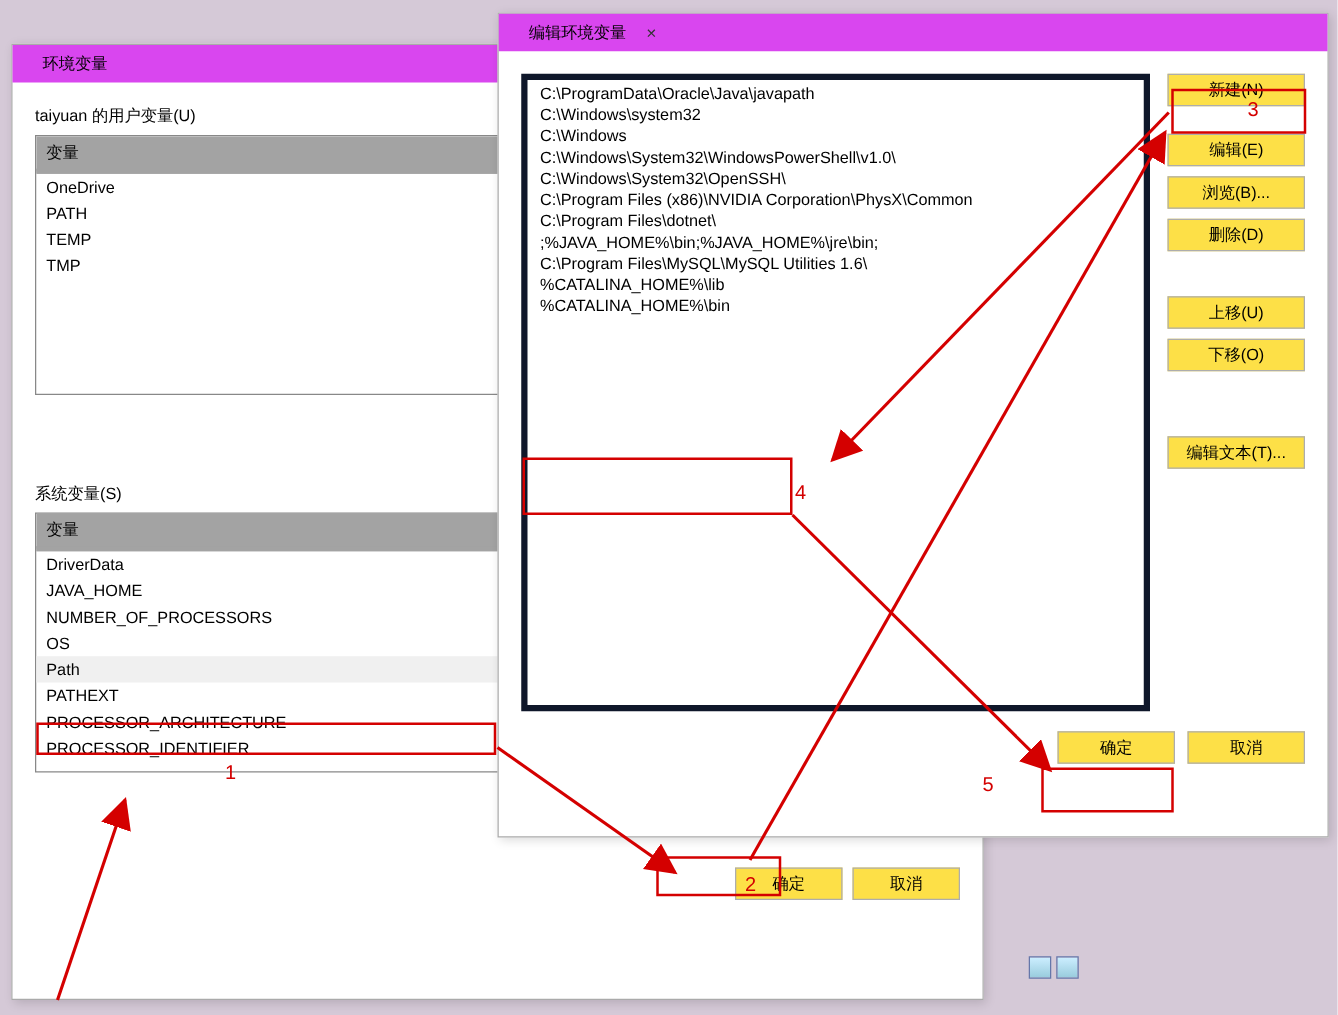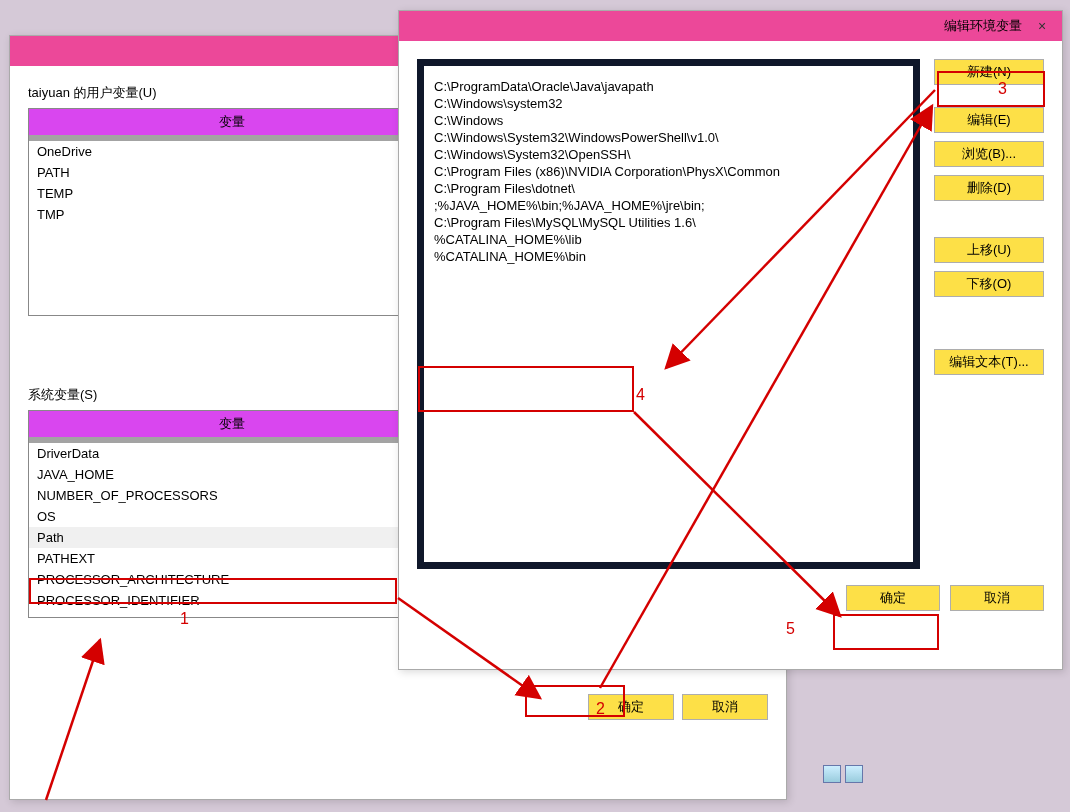--- a/index.html
+++ b/index.html
@@ -1,35 +1,35 @@
 <!DOCTYPE html>
 <html><head>
 <meta charset="utf-8">
 <style>
   * { box-sizing: border-box; font-family: "Microsoft YaHei", "Segoe UI", sans-serif; }
   body { margin: 0; width: 1070px; height: 812px; background: #d5c9d7; position: relative; overflow: hidden; }
   .window { position: absolute; background: #fff; border: 1px solid #aaa; box-shadow: 2px 2px 8px rgba(0,0,0,0.15); }
-  .titlebar { height: 30px; line-height: 30px; padding-left: 24px; font-size: 13px; background: #ec4899; display: flex; justify-content: flex-end; align-items: center; }
+  .titlebar { height: 30px; line-height: 30px; padding-left: 24px; font-size: 13px; background: #d946ef; display: flex; justify-content: flex-start; align-items: center; }
   .close-x { width: 40px; height: 30px; text-align: center; font-size: 14px; color: #333; }
   .content { padding: 18px; font-size: 13px; }
   .section-label { font-size: 13px; margin-bottom: 6px; }
   .tbl-wrap { border: 1px solid #888; background: #fff; }
   .tbl { width: 100%; border-collapse: collapse; font-size: 13px; }
-  .tbl th { text-align: center; font-weight: normal; padding: 4px 8px; background: #d946ef; border-bottom: 6px solid #a3a3a3; }
+  .tbl th { text-align: left; font-weight: normal; padding: 4px 8px; background: #a3a3a3; border-bottom: 4px solid #a3a3a3; }
   .tbl th:first-child { width: 55%; }
   .tbl td { padding: 3px 8px; white-space: nowrap; overflow: hidden; text-overflow: ellipsis; max-width: 0; }
   .tbl tr.sel td { background: #f0f0f0; }
   .btn-row { display: flex; justify-content: flex-end; gap: 8px; margin-top: 10px; }
   .btn { min-width: 86px; height: 26px; border: 1px solid #adadad; background: #fde047; font-size: 13px; padding: 0 10px; cursor: pointer; }
   .btn-sm { min-width: 88px; }
   .red-box { position: absolute; border: 2px solid #d40000; pointer-events: none; }
   .anno-num { position: absolute; color: #d40000; font-size: 16px; font-weight: normal; pointer-events: none; }
   .arrow-svg { position: absolute; top: 0; left: 0; width: 1070px; height: 812px; pointer-events: none; }
   
-  .edit-list { border: 7px solid #0f172a; height: 510px; overflow: auto; padding: 12px 0; }
+  .edit-list { border: 5px solid #0f172a; height: 510px; overflow: auto; padding: 2px 0; }
   .edit-row { padding: 1px 10px; font-size: 13px; white-space: nowrap; overflow: hidden; text-overflow: ellipsis; }
   .side-btns { width: 110px; display: flex; flex-direction: column; gap: 8px; }
   .side-btns .gap { height: 20px; }
   .edit-body { display: flex; gap: 14px; }
   .edit-btn-row { display: flex; justify-content: flex-end; gap: 10px; margin-top: 16px; }
   .tray { position: absolute; display: flex; gap: 4px; }
   .tray-ic { width: 18px; height: 18px; border: 1px solid #67a; background: linear-gradient(#cef, #9cd); }
 </style>
 </head>
 <body>

